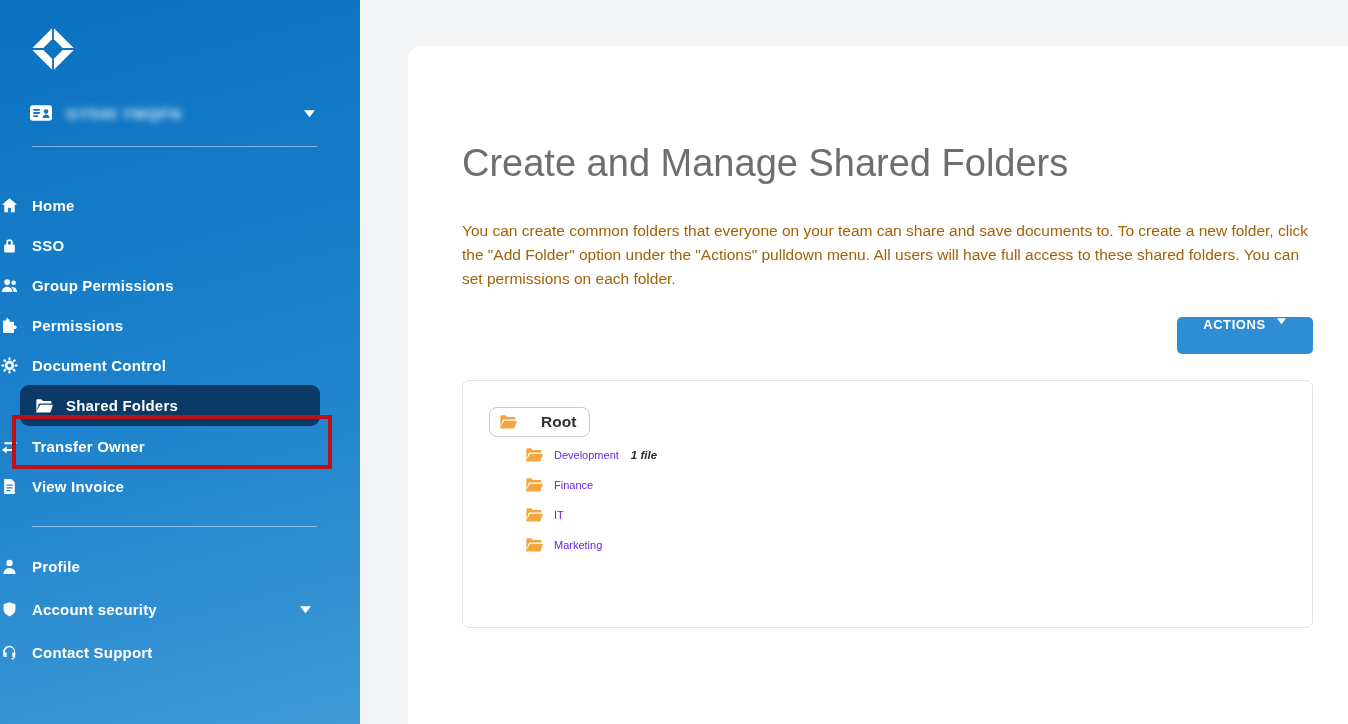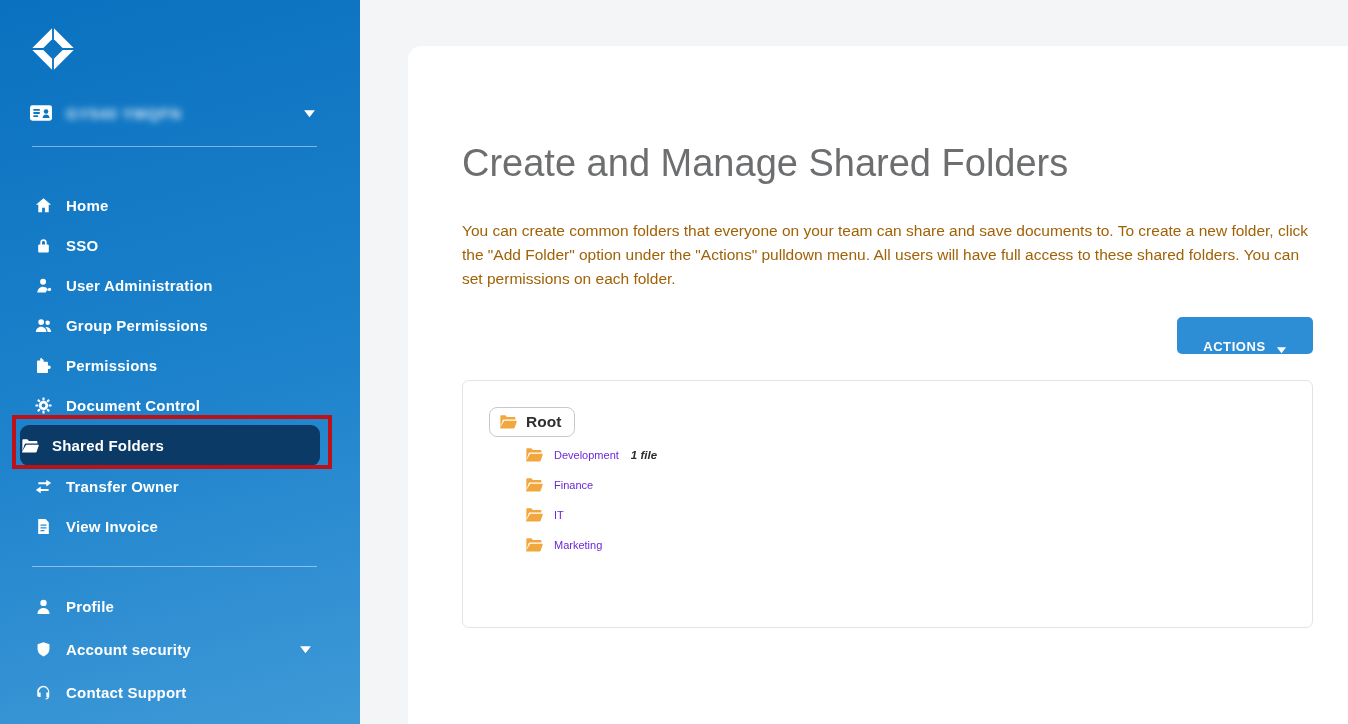--- a/index.html
+++ b/index.html
@@ -20,55 +20,55 @@
   .account-row { display:flex; align-items:center; margin:28px 44px 0 30px; height:26px; position:relative; cursor:pointer; }
   .account-row svg.idcard { width:22px; height:18px; flex:0 0 auto; }
   .account-name { margin-left:14px; font-size:15px; font-weight:700; letter-spacing:1px;
     color:#fff; filter:blur(3.6px); opacity:.85; user-select:none; }
   .account-caret { margin-left:auto; width:13px; height:9px; fill:#fff; }
 
   .sb-divider { border:none; border-top:1px solid rgba(255,255,255,.45); margin:20px 43px 0 32px; }
 
   ul.nav { list-style:none; margin-top:38px; }
   ul.nav.secondary { margin-top:18px; }
-  .nav-item { display:flex; align-items:center; height:40px; padding-left:34px; cursor:pointer; }
+  .nav-item { display:flex; align-items:center; height:40px; cursor:pointer; }
   ul.secondary .nav-item { height:43px; }
   .nav-item .nico { width:19px; height:18px; display:flex; align-items:center; justify-content:center; flex:0 0 auto; }
   .nav-item .nico svg { width:17px; height:17px; fill:#fff; }
   .nav-item .nlabel { margin-left:13px; font-size:15px; font-weight:700; color:#fff; letter-spacing:.2px; }
   .nav-item .item-caret { margin-left:auto; margin-right:48px; width:13px; height:9px; fill:#fff; }
 
-  .nav-item.active { margin:0 40px 0 20px; padding-left:0; height:41px;
+  .nav-item.active { margin:0 40px 0 20px; padding-left:14px; height:41px;
     background:#0c3a66; border-radius:9px; }
   .nav-item.active .nico svg { width:18px; height:18px; }
 
   .red-annotation { position:absolute; left:12px; top:415px; width:320px; height:54px;
     border:4px solid #bD1118; pointer-events:none; }
 
   
   .main { position:absolute; left:360px; top:16px; width:988px; height:724px; background:#f4f5f6; }
   .card { position:absolute; left:48px; top:30px; right:0; bottom:-20px; background:#fff;
     border-top-left-radius:14px; }
 
   .page-title { position:absolute; left:54px; top:96px; font-size:38px; font-weight:300;
     color:#6d6e70; letter-spacing:0; }
   .page-desc { position:absolute; left:54px; top:173px; width:850px; font-size:15.5px;
     line-height:24px; color:#a16207; }
 
   .actions-btn { position:absolute; right:35px; top:271px; height:37px; min-width:136px;
     background:#2e8ed5; color:#fff; border:none; border-radius:5px; cursor:pointer;
-    display:inline-flex; align-items:flex-end; justify-content:center; gap:10px;
+    display:inline-flex; align-items:flex-start; justify-content:center; gap:10px;
     font-family:"Liberation Sans", sans-serif; font-size:13px; font-weight:700; letter-spacing:.6px;
     padding:0 18px; }
   .actions-btn svg { width:11px; height:8px; fill:#fff; }
 
   .tree-panel { position:absolute; left:54px; right:35px; top:334px; height:248px;
     background:#fff; border:1px solid #e3e3e5; border-radius:7px; }
 
-  .root-chip { display:inline-flex; align-items:center; gap:9px; margin:26px 0 0 26px;
+  .root-chip { display:inline-flex; align-items:center; gap:24px; margin:26px 0 0 26px;
     padding:5px 13px 5px 9px; border:1px solid #c9c9c9; border-radius:8px; background:#fff; cursor:pointer; }
   .root-chip svg { width:18px; height:16px; fill:#f2a73e; }
   .root-chip .tlabel { font-size:15.5px; font-weight:700; color:#2d2f31; }
 
   .tree-rows { margin-top:3px; }
   .trow { display:flex; align-items:center; height:30px; padding-left:62px; cursor:pointer; }
   .trow svg { width:18px; height:16px; fill:#f2a73e; flex:0 0 auto; }
   .trow .tlabel { margin-left:11px; font-size:11px; color:#6d28d9; }
   .trow .tmeta { margin-left:12px; font-size:11.5px; font-style:italic; font-weight:600; color:#2b2b2b; }
   .trow .tmeta:empty { display:none; }
@@ -185,28 +185,20 @@
       <span class="nico">
           <svg>
             <use href="#i-lock"></use>
           </svg>
         </span>
       <span class="nlabel">SSO</span>
     </li>
     <li class="nav-item">
       <span class="nico">
           <svg>
-            <use href="#i-user-admin"></use>
-          </svg>
-        </span>
-      <span class="nlabel">User Administration</span>
-    </li>
-    <li class="nav-item">
-      <span class="nico">
-          <svg>
             <use href="#i-users"></use>
           </svg>
         </span>
       <span class="nlabel">Group Permissions</span>
     </li>
     <li class="nav-item">
       <span class="nico">
           <svg>
             <use href="#i-puzzle"></use>
           </svg>

